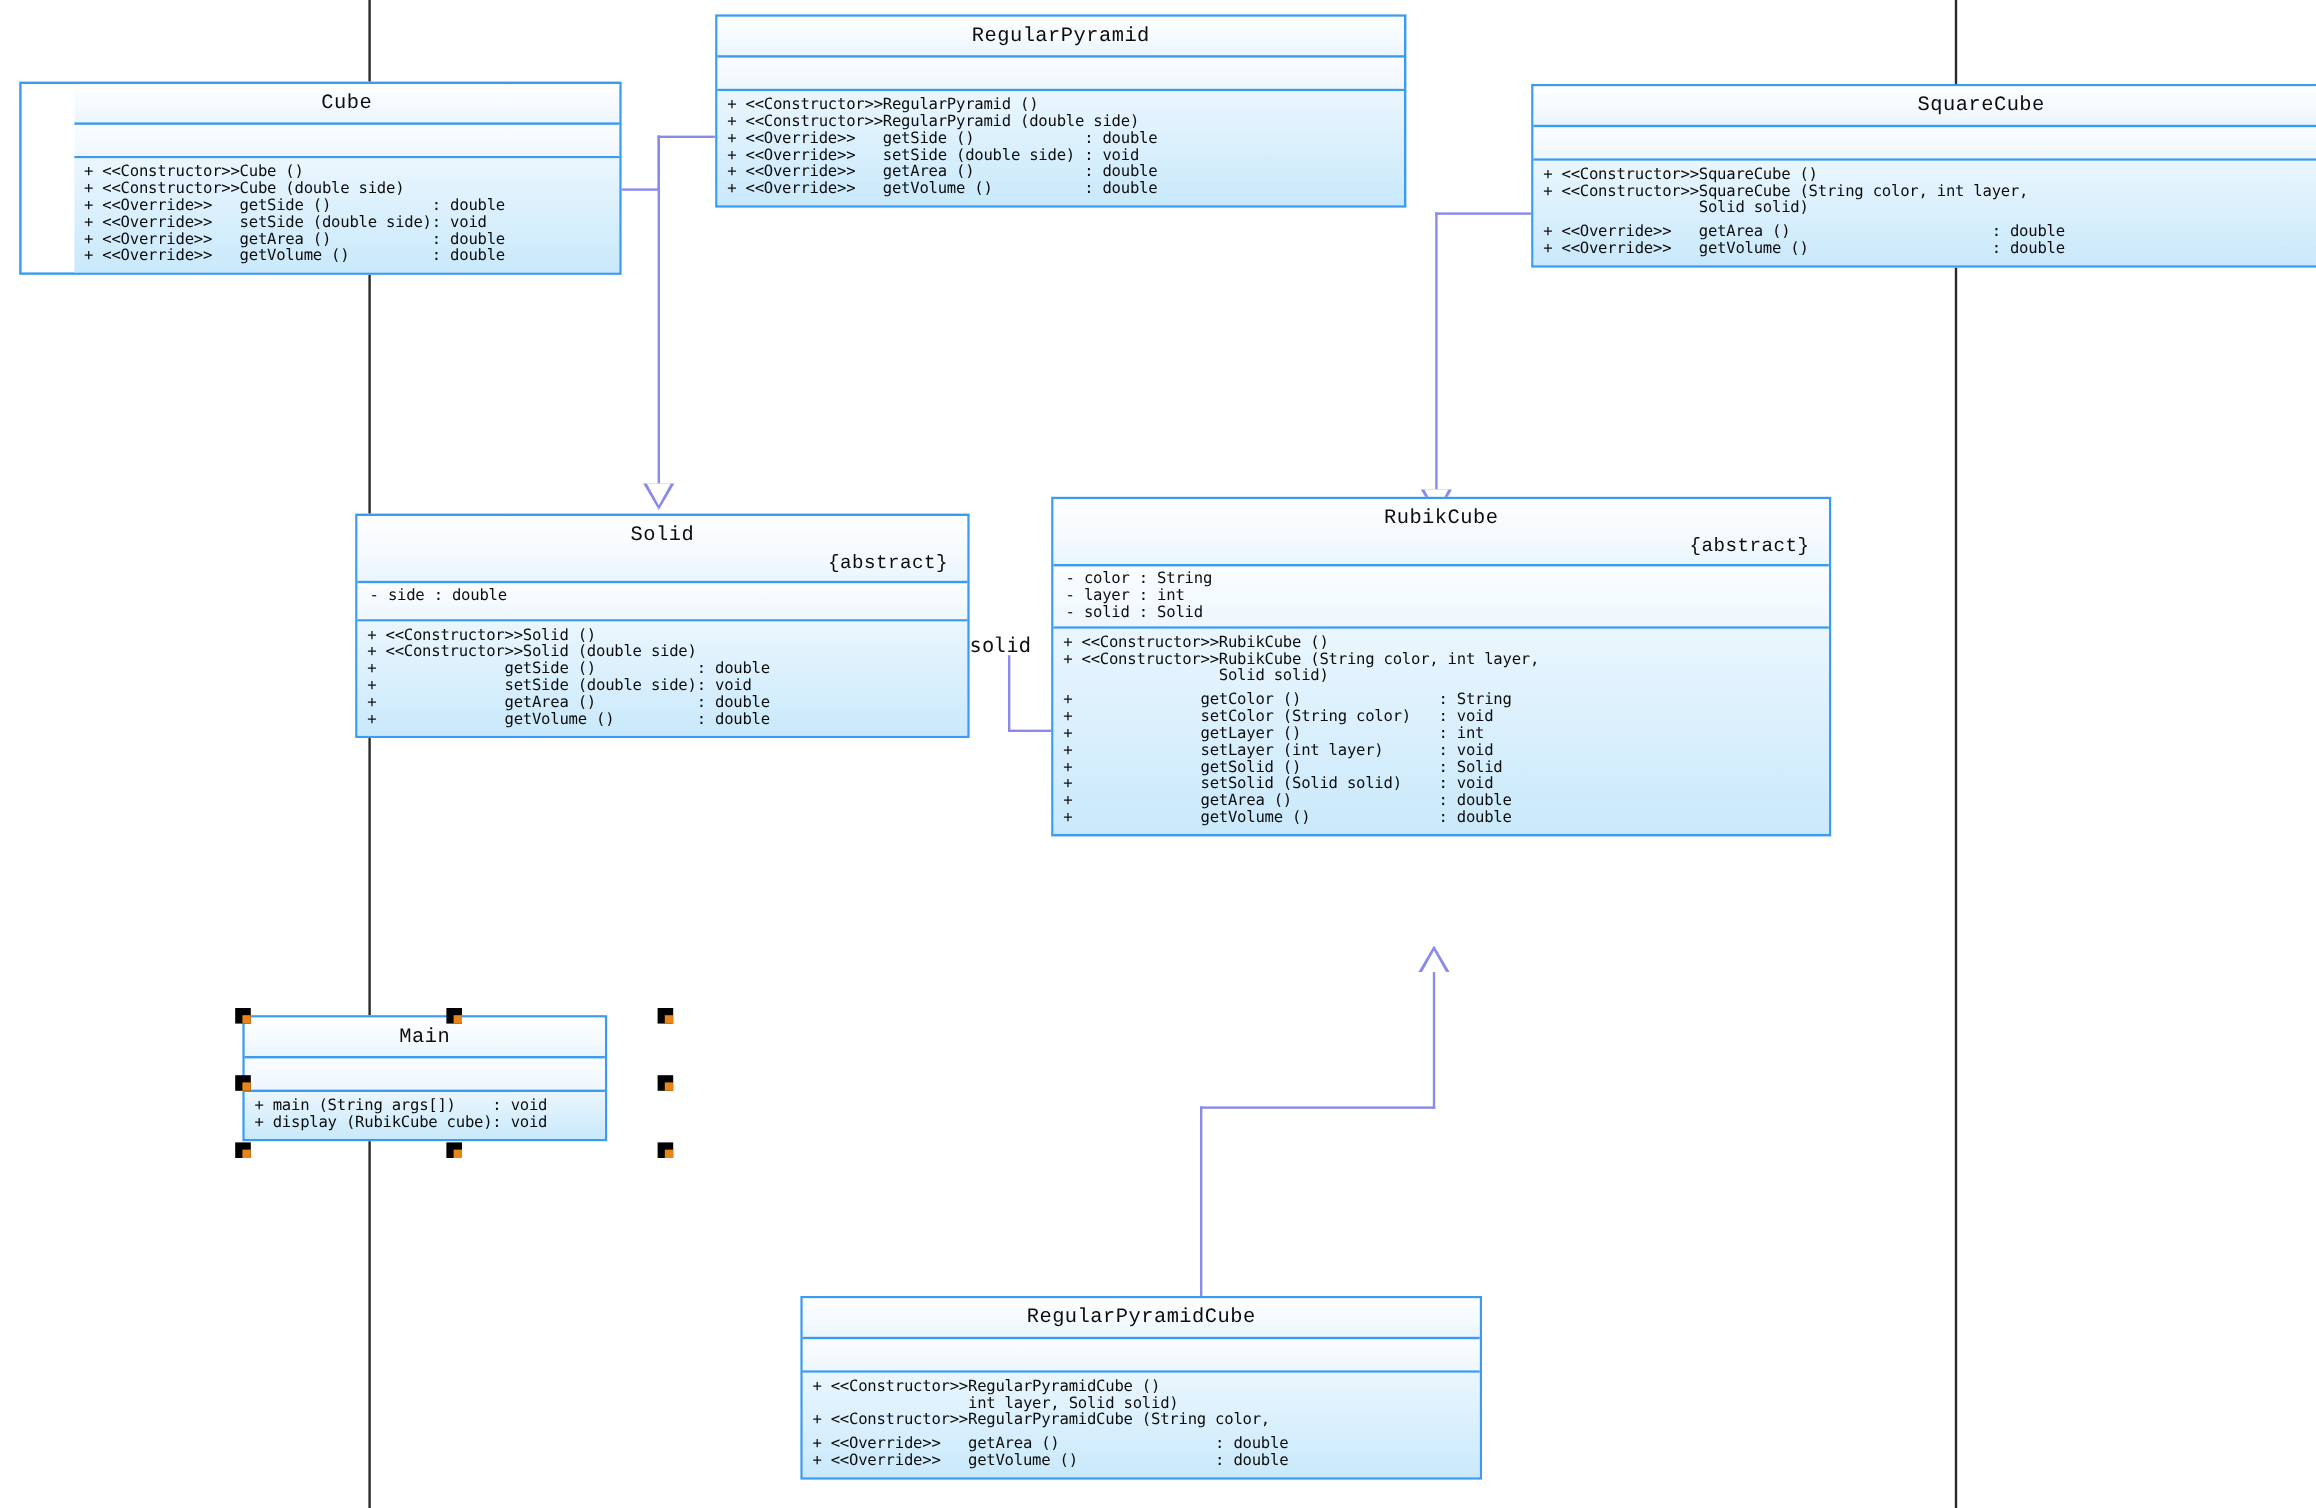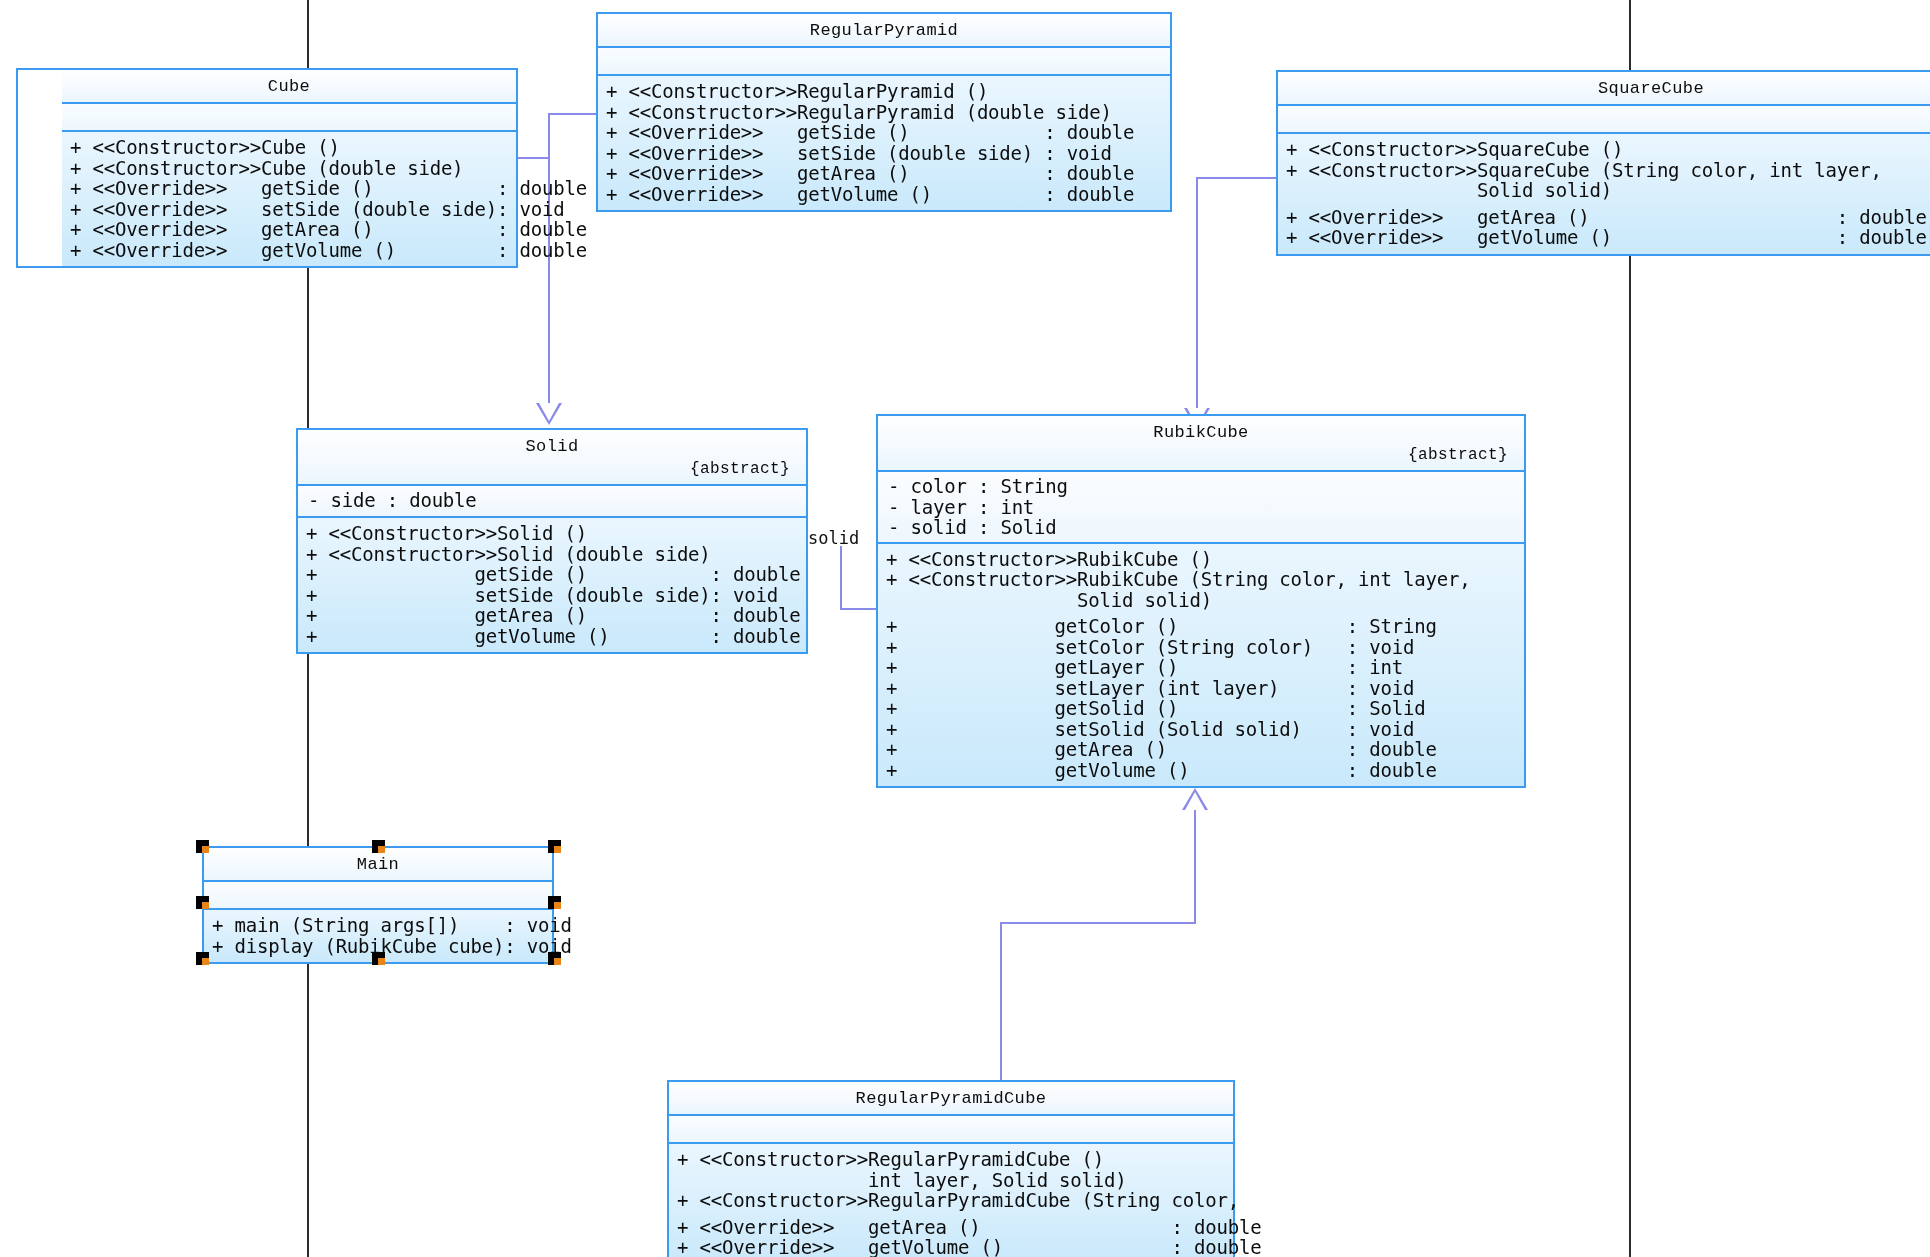--- a/index.html
+++ b/index.html
@@ -107,21 +107,21 @@
     background: linear-gradient(to bottom, #fbfdff 0%, #eef7fd 100%);
     min-height: 22px;
     padding: 4px 0 4px 0;
   }
   .uml-attrs.empty { min-height: 26px; padding: 0; }
   .uml-ops {
     background: linear-gradient(to bottom, #eaf6fe 0%, #c9e9fb 100%);
     padding: 5px 0 6px 0;
   }
   .row {
-    font-size: 19px;
+    font-size: 13px;
     color: #0d0d0d;
     white-space: pre;
     line-height: 1.08;
     padding-left: 8px;
     letter-spacing: -0.2px;
   }
   .uml-attrs .row { padding-left: 10px; }
 
   
   .sel-handle {
@@ -243,21 +243,21 @@
       <div class="row">+              setColor (String color)   : void</div>
       <div class="row">+              getLayer ()               : int</div>
       <div class="row">+              setLayer (int layer)      : void</div>
       <div class="row">+              getSolid ()               : Solid</div>
       <div class="row">+              setSolid (Solid solid)    : void</div>
       <div class="row">+              getArea ()                : double</div>
       <div class="row">+              getVolume ()              : double</div>
     </div>
   </div>
 
-  <div class="uml-class" style="left:202px; top:846px; width:352px;">
+  <div class="uml-class" style="left:202px; top:846px; width:304px;">
     <div class="uml-name">Main</div>
     <div class="uml-attrs empty"></div>
     <div class="uml-ops">
       <div class="row">+ main (String args[])    : void</div>
       <div class="row">+ display (RubikCube cube): void</div>
     </div>
   </div>
 
   <div class="sel-handle" style="left:196px; top:840px;">
       <i></i>

